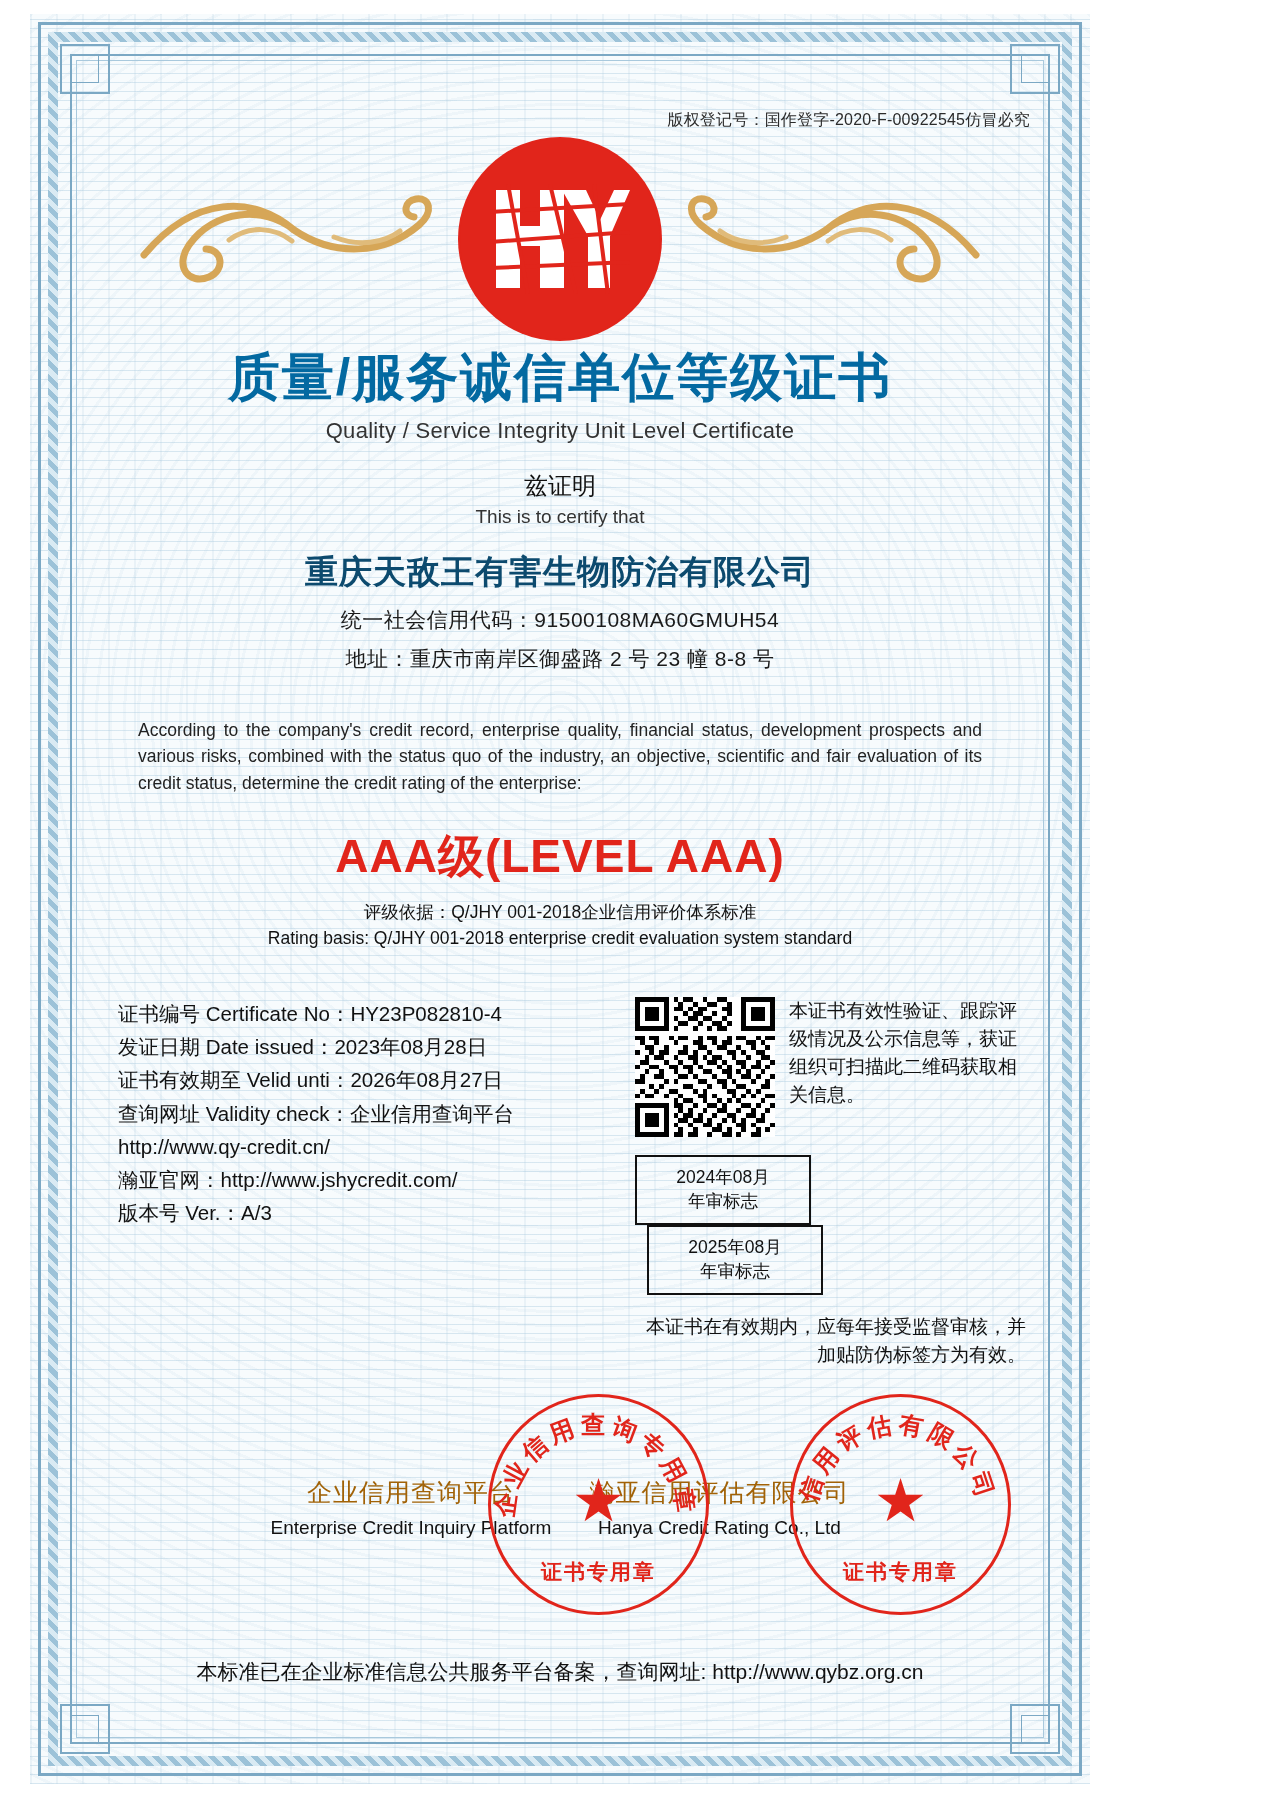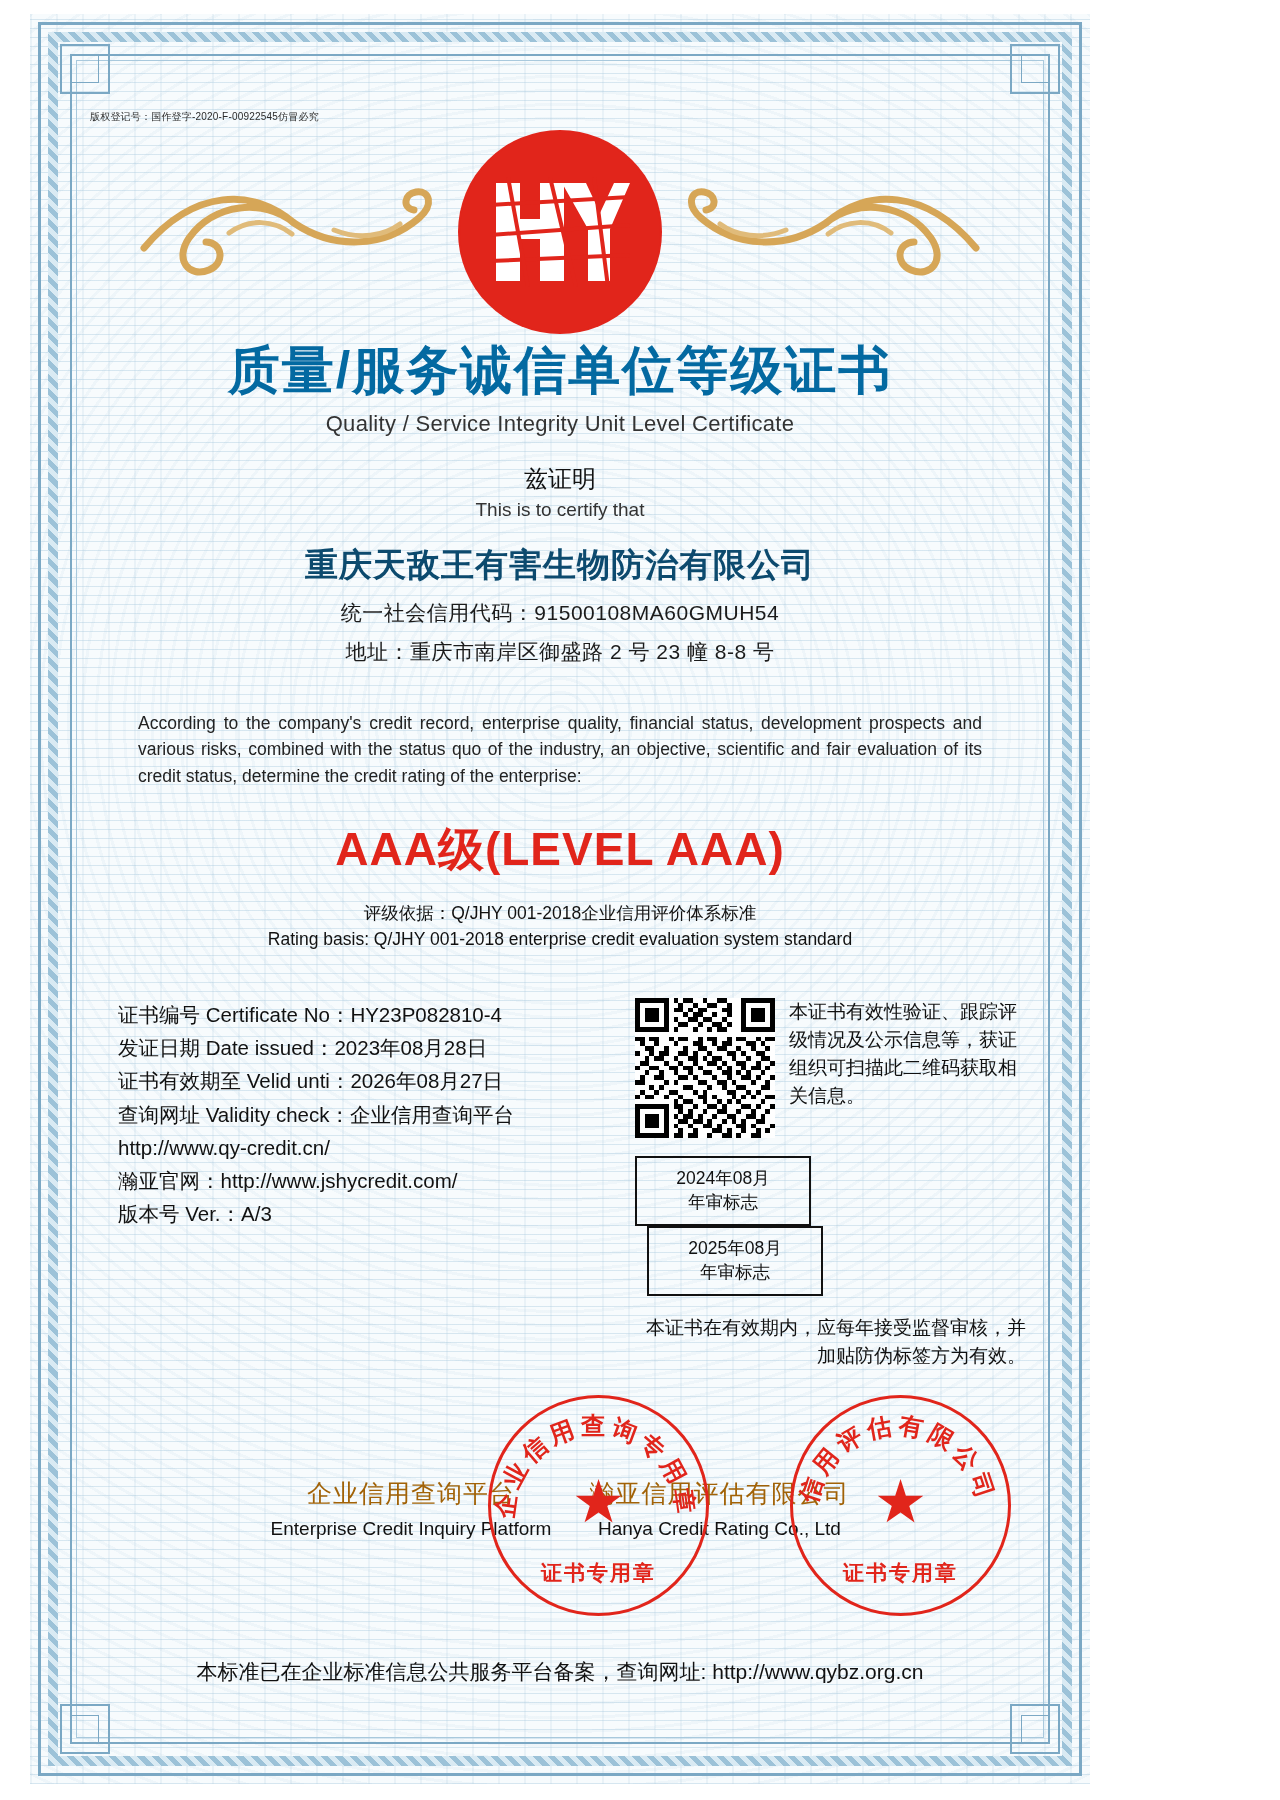--- a/index.html
+++ b/index.html
@@ -110,22 +110,22 @@
   .corner.bl { left: 30px; bottom: 30px; }
   .corner.br { right: 30px; bottom: 30px; }
 
   
   .content {
     position: absolute;
     left: 60px; top: 58px; right: 60px; bottom: 58px;
   }
 
   .copyright-line {
-    text-align: left;
-    font-size: 10px;
+    text-align: right;
+    font-size: 16px;
     color: #2b2b2b;
     letter-spacing: 0.2px;
     margin-top: 38px;
   }
 
   
   .emblem-row {
     position: relative;
     height: 210px;
     margin-top: 6px;
@@ -231,21 +231,21 @@
     font-size: 46px;
     font-weight: bold;
     color: #e1251b;
     margin-top: 30px;
     letter-spacing: 1px;
   }
   .basis-cn {
     text-align: center;
     font-size: 17.5px;
     color: #111;
-    margin-top: 20px;
+    margin-top: 12px;
   }
   .basis-en {
     text-align: center;
     font-size: 17.5px;
     color: #111;
     margin-top: 4px;
   }
 
   
   .info-section {

